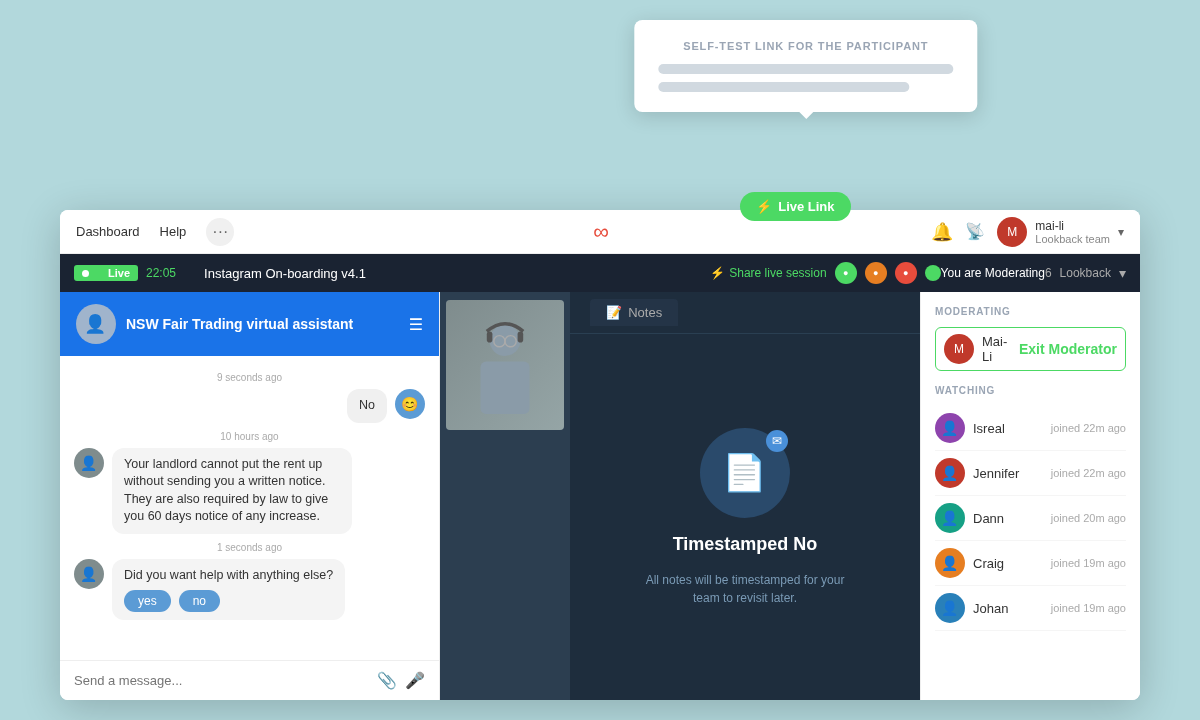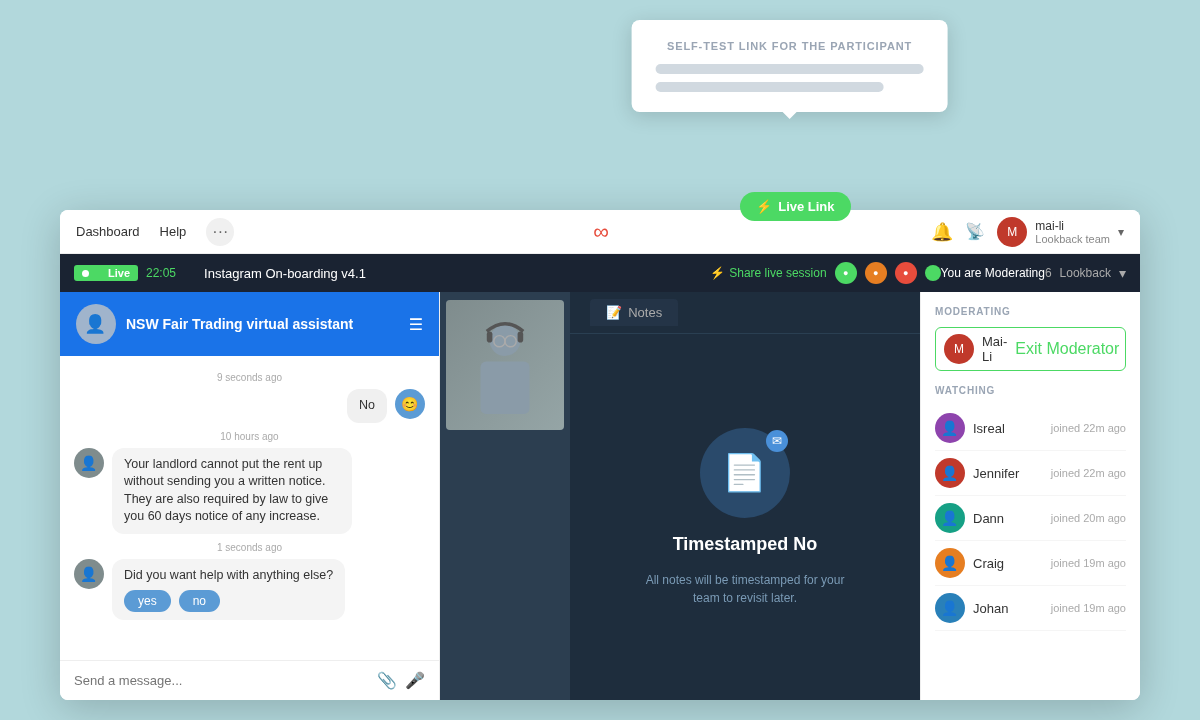--- a/index.html
+++ b/index.html
@@ -14,21 +14,21 @@
 
     
     .tooltip-popup {
       position: absolute;
       top: 20px;
       left: 50%;
       transform: translateX(10%);
       background: white;
       border-radius: 8px;
       padding: 20px 24px;
-      width: 316px;
+      width: 343px;
       box-shadow: 0 4px 20px rgba(0,0,0,0.15);
       z-index: 10;
     }
     .tooltip-popup::after {
       content: '';
       position: absolute;
       bottom: -14px;
       left: 50%;
       transform: translateX(-50%);
       border: 7px solid transparent;
@@ -524,23 +524,23 @@
     .mod-name {
       font-size: 13px;
       color: #333;
       font-weight: 500;
       flex: 1;
     }
     .exit-mod-btn {
       background: none;
       border: none;
       color: #4cd964;
-      font-size: 16px;
-      cursor: pointer;
-      font-weight: 400;
+      font-size: 14px;
+      cursor: pointer;
+      font-weight: 700;
       white-space: nowrap;
       text-align: center;
     }
     .watching-section { margin-top: 14px; }
     .watch-row {
       display: flex;
       align-items: center;
       gap: 8px;
       padding: 7px 0;
       border-bottom: 1px solid #f5f5f5;

